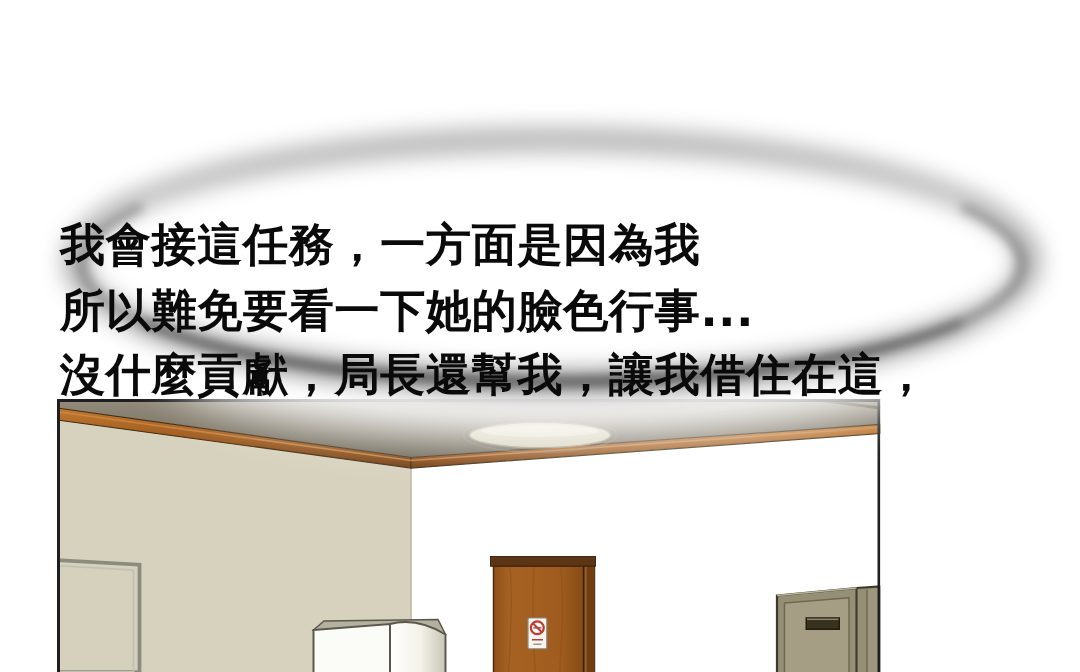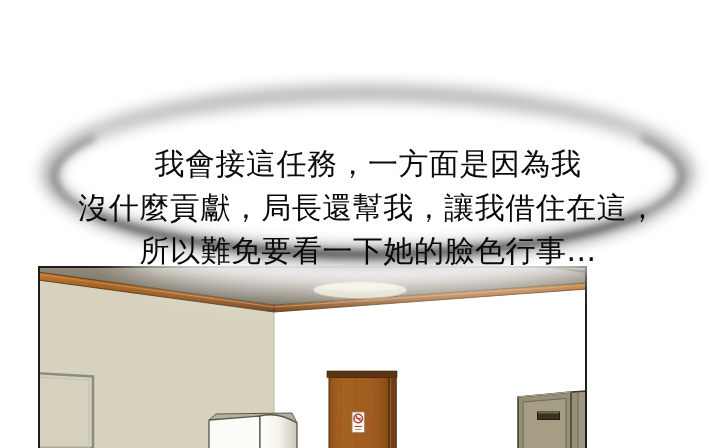--- a/index.html
+++ b/index.html
@@ -30,23 +30,24 @@
     position:absolute; left:52px; top:95px; width:632px; height:162px;
     border-radius:50%; background:transparent;
     border:5px solid transparent;
     border-bottom-color:#3c3c3c;
     border-left-color:#7d7d7d; border-right-color:#7d7d7d;
     filter:blur(3.5px);
     box-sizing:border-box;
   }
   .speech {
     position:absolute; left:40px; top:142px; width:656px;
-    text-align:center; color:#0a0a0a;
+    text-align:left; color:#0a0a0a;
     font-size:30px; line-height:43.5px; letter-spacing:0.5px;
     white-space:nowrap;
+    font-weight:bold;
   }
 </style>
 </head>
 <body>
 
 <div class="stage">
 
   <div class="panel">
     <svg width="549" height="182" viewBox="0 0 549 182" xmlns="http://www.w3.org/2000/svg">
       <defs>
@@ -144,17 +145,17 @@
     </svg>
   </div>
 
   <div class="fog"></div>
 
   <div class="bubble"></div>
   <div class="bubble-arc"></div>
 
   <div class="speech">
     <div>我會接這任務，一方面是因為我</div>
+    <div>所以難免要看一下她的臉色行事...</div>
     <div>沒什麼貢獻，局長還幫我，讓我借住在這，</div>
-    <div>所以難免要看一下她的臉色行事...</div>
   </div>
 
 </div>
 
 </body></html>

